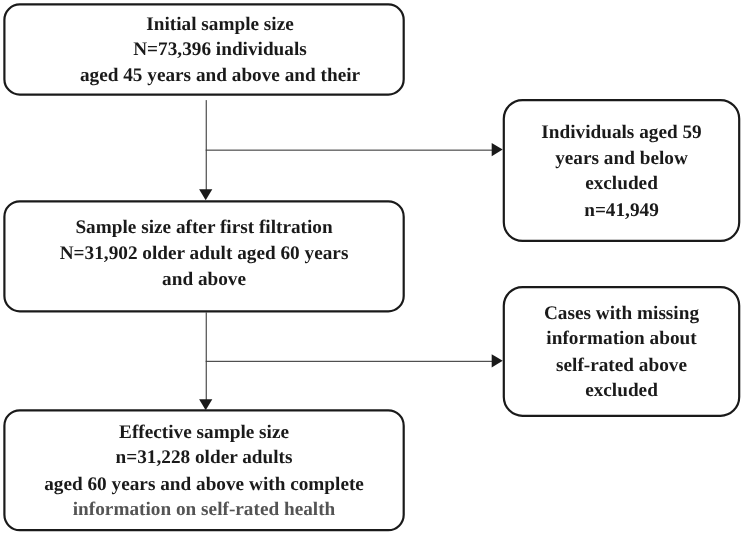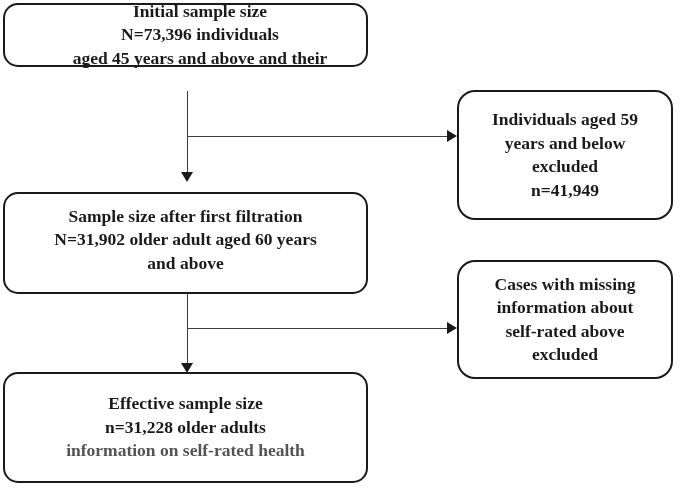--- a/index.html
+++ b/index.html
@@ -31,22 +31,22 @@
     font-weight: 700;
     color: var(--text);
     font-size: 17.5px;
     line-height: 23.5px;
     z-index: 2;
   }
   .fbox .line { white-space: nowrap; }
   .fbox .line.muted { color: var(--muted-text); }
   .box-left { left: 3px; width: 365px; border-radius: 15px; padding: 0 4px; }
   .box-right { left: 457px; width: 216px; border-radius: 18px; padding: 0 6px; }
-  #box-initial   { top: 3px;   height: 64px; padding-left: 33px; }
-  #box-filter1   { top: 192px; height: 102px; padding-bottom: 6px; }
+  #box-initial   { top: 3px;   height: 84px; padding-left: 33px; }
+  #box-filter1   { top: 182px; height: 102px; padding-bottom: 6px; }
   #box-effective { top: 372px; height: 111px; }
   #box-excl1     { top: 90px;  height: 130px; }
   #box-excl2     { top: 260px; height: 119px; }
   .vline {
     position: absolute;
     width: 1.6px;
     background: var(--line);
     z-index: 1;
   }
   .hline {
@@ -107,20 +107,21 @@
   <div class="fbox box-right" id="box-excl2">
     <div class="line">Cases with missing</div>
     <div class="line">information about</div>
     <div class="line">self-rated above</div>
     <div class="line">excluded</div>
   </div>
 
   <div class="fbox box-left" id="box-effective">
     <div class="line">Effective sample size</div>
     <div class="line">n=31,228 older adults</div>
+    <div class="line">aged 60 years and above with complete</div>
     <div class="line muted">information on self-rated health</div>
   </div>
 
   <div class="vline" id="vline1"></div>
   <div class="arrow-down" id="arrow-down-1"></div>
 
   <div class="hline" id="hline1"></div>
   <div class="arrow-right" id="arrow-right-1"></div>
 
   <div class="vline" id="vline2"></div>

